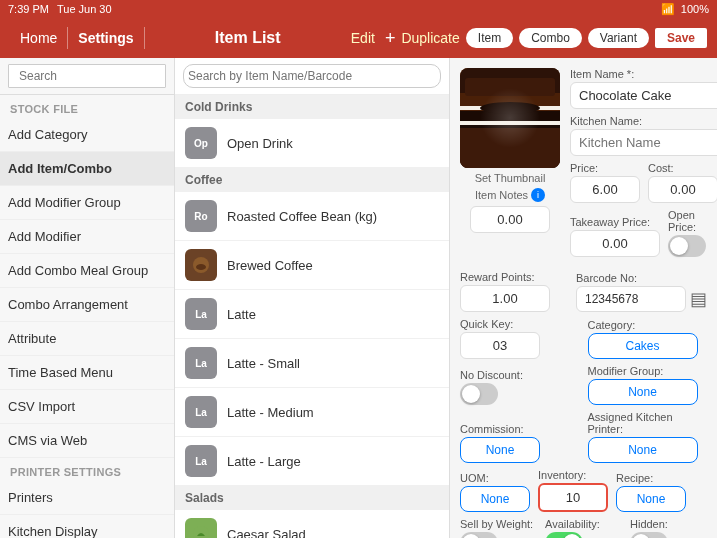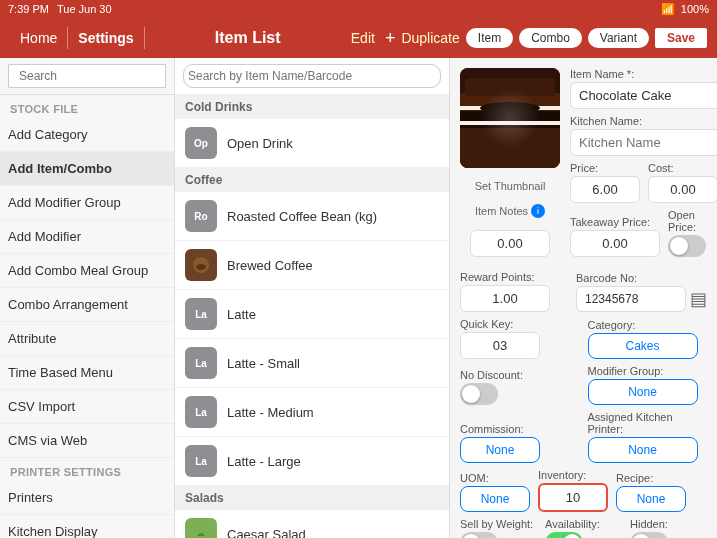--- a/index.html
+++ b/index.html
@@ -40,21 +40,21 @@
     .item-list-search input { width: 100%; border: 1px solid #ccc; border-radius: 10px; padding: 4px 4px; font-size: 12px; background: white; }
     .category-header { background: #f0f0f0; padding: 5px 10px; font-size: 12px; font-weight: 600; color: #666; }
     .list-item { display: flex; align-items: center; padding: 8px 10px; border-bottom: 1px solid #f0f0f0; cursor: pointer; }
     .item-icon { width: 32px; height: 32px; border-radius: 6px; margin-right: 10px; display: flex; align-items: center; justify-content: center; font-size: 11px; font-weight: 700; color: white; flex-shrink: 0; overflow: hidden; }
     .item-icon.text-icon { background: #8e8e93; }
     .item-name { font-size: 13px; color: #333; }
 
     
     .detail-panel { flex: 1; background: #f5f5f5; overflow-y: auto; padding: 10px; }
     .detail-top { display: flex; gap: 10px; margin-bottom: 8px; }
-    .thumbnail-section { display: flex; flex-direction: column; align-items: center; gap: 12px; }
+    .thumbnail-section { display: flex; flex-direction: column; align-items: center; gap: 4px; }
     .thumbnail-box { width: 100px; height: 100px; border-radius: 8px; overflow: hidden; background: #ddd; }
     .thumbnail-img { width: 100%; height: 100%; object-fit: cover; background: linear-gradient(135deg, #8B4513 0%, #5D2E0C 40%, #3d1a0a 60%, #6B3A2A 100%); position: relative; }
     .thumbnail-img::after { content: ''; position: absolute; top: 50%; left: 50%; transform: translate(-50%,-50%); width: 60px; height: 60px; background: radial-gradient(circle, #fff3 0%, transparent 70%); border-radius: 50%; }
     .thumbnail-label { font-size: 11px; color: #666; text-align: center; }
     .item-notes-label { font-size: 11px; color: #666; display: flex; align-items: center; gap: 3px; }
 
     .detail-fields { flex: 1; }
     .field-row { display: flex; gap: 8px; margin-bottom: 6px; align-items: flex-end; }
     .field-group { display: flex; flex-direction: column; gap: 2px; }
     .field-label { font-size: 11px; color: #555; }

